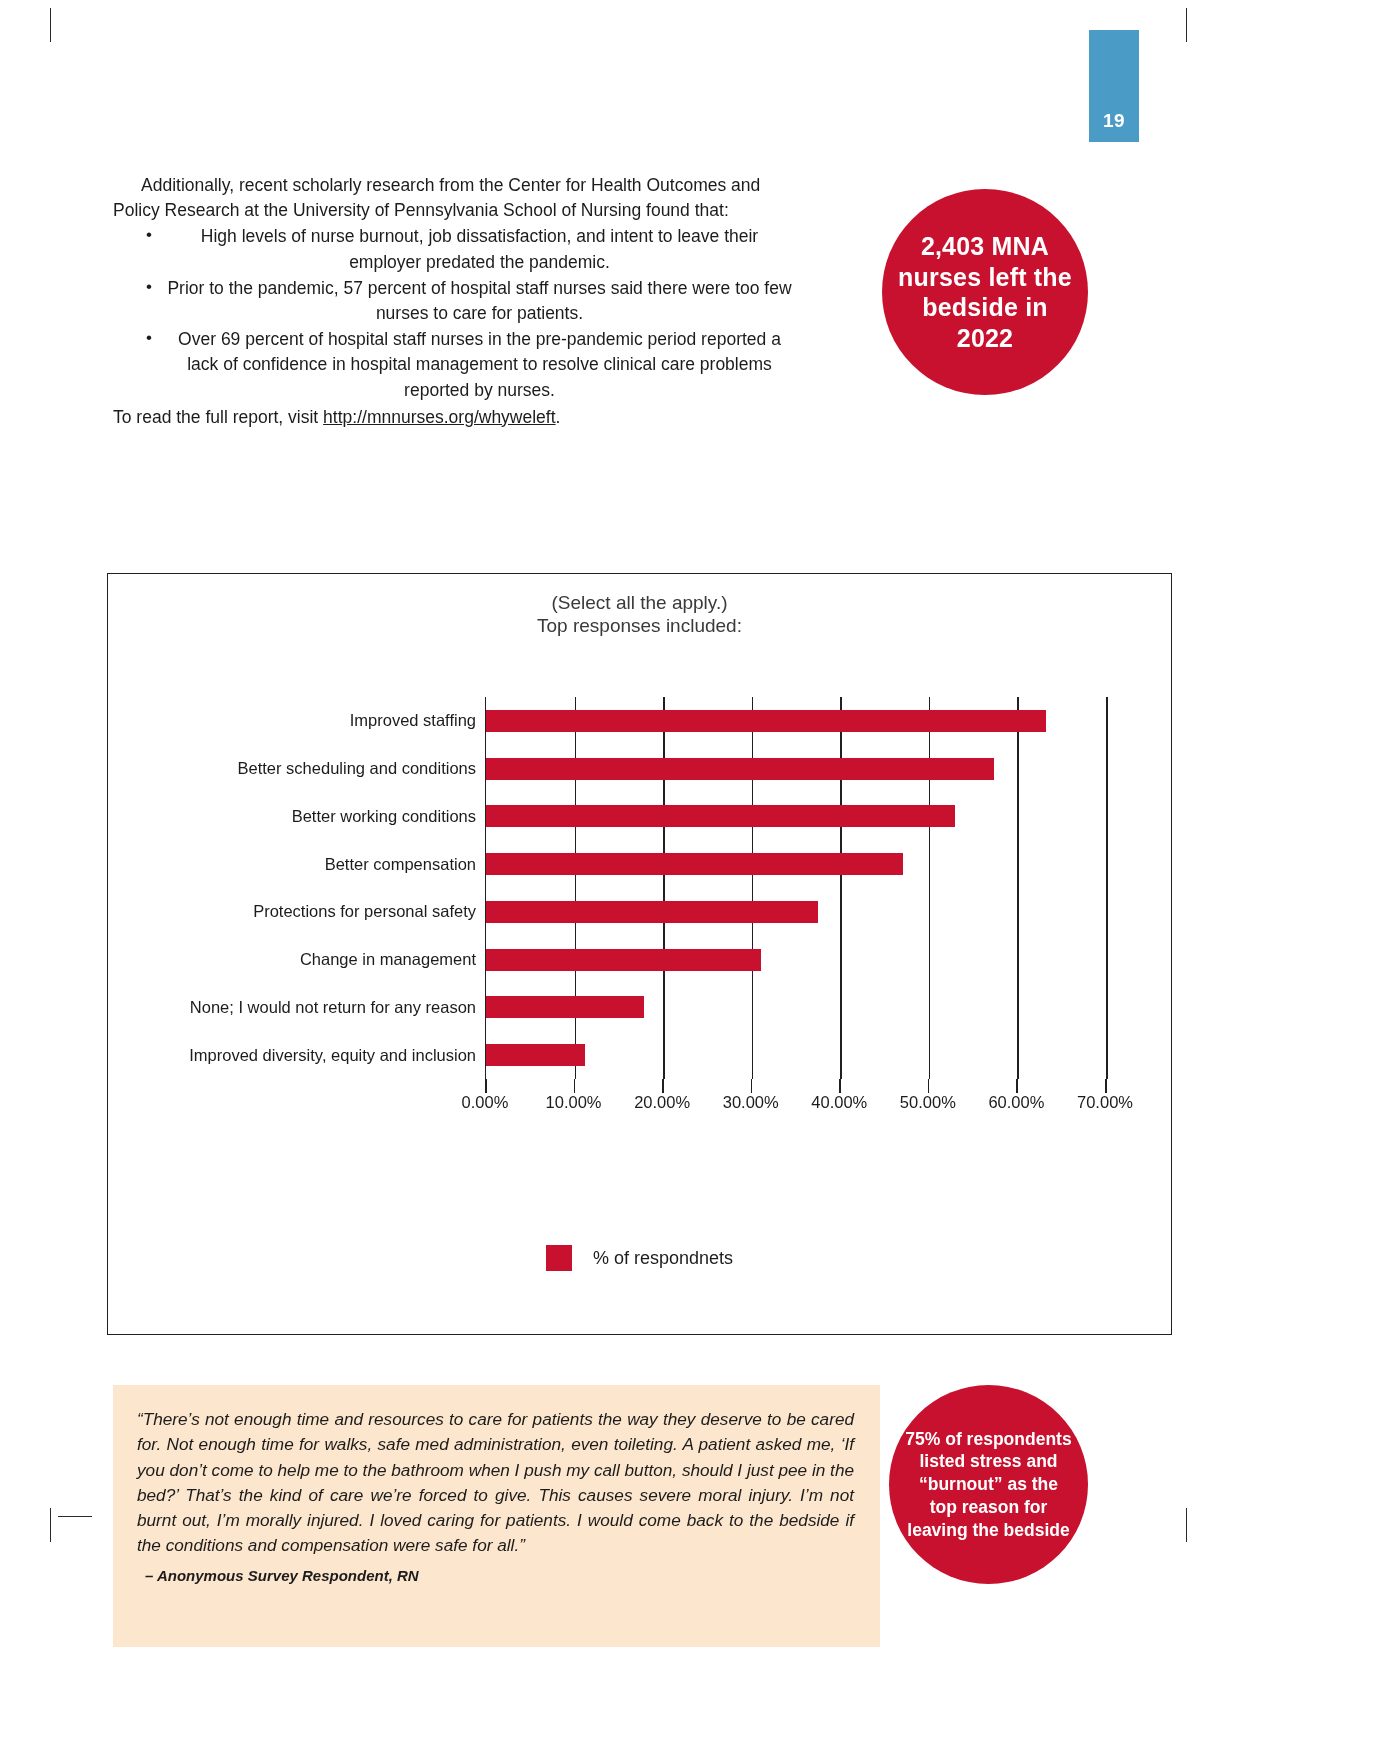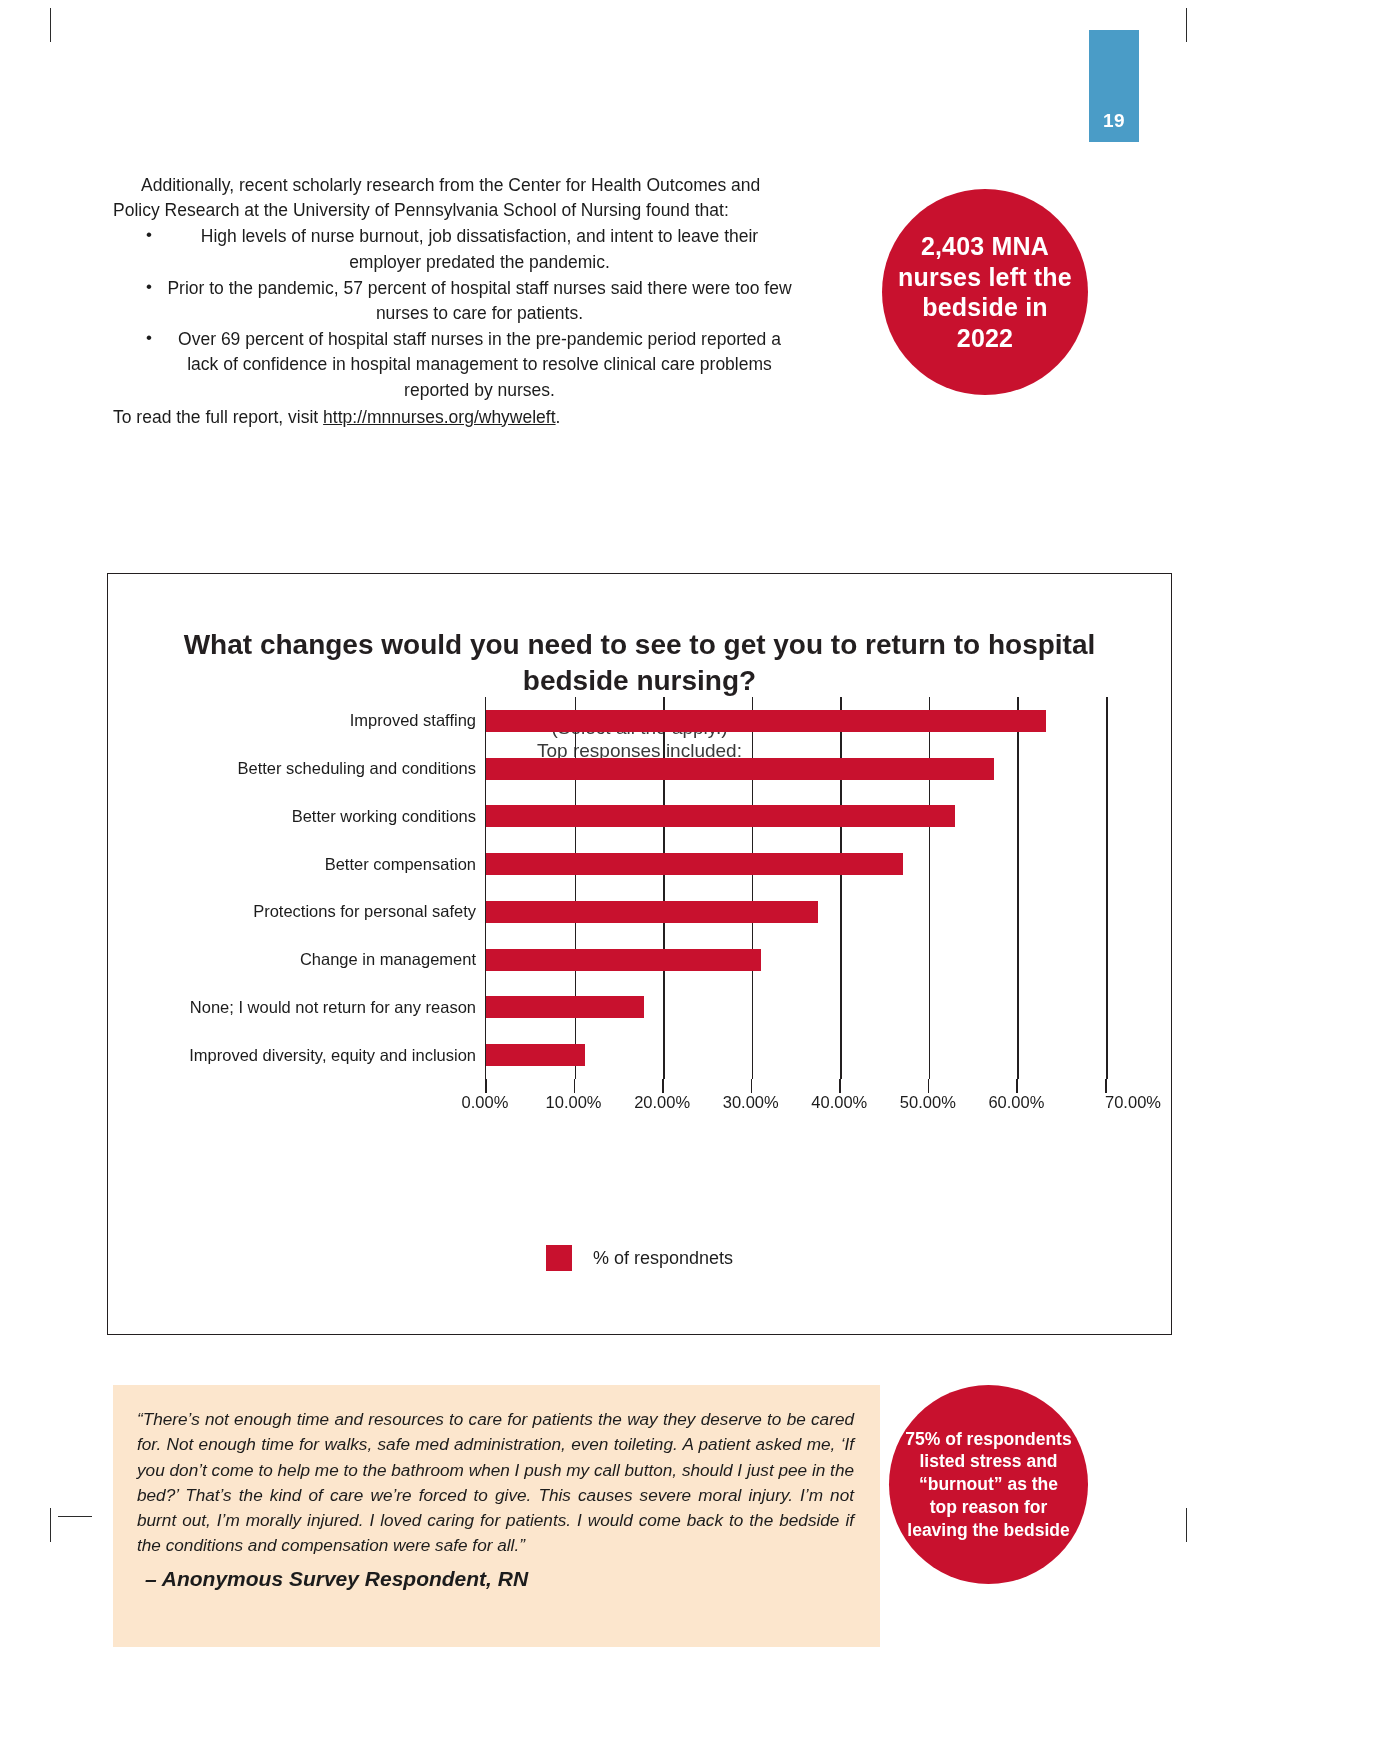--- a/index.html
+++ b/index.html
@@ -260,21 +260,21 @@
   .quote-text {
     margin: 0;
     font-size: 17.2px;
     line-height: 1.47;
     font-style: italic;
     text-align: justify;
     color: #1c1c1c;
   }
   .quote-attrib {
     margin: 8px 0 8px 8px;
-    font-size: 21px;
+    font-size: 15px;
     font-style: italic;
     font-weight: bold;
     color: #1c1c1c;
   }
 </style>
 </head>
 <body>
 
 <div class="crop v" style="left:50px; top:8px;"></div>
 <div class="crop v" style="left:1186px; top:8px;"></div>
@@ -295,21 +295,20 @@
   </ul>
   <p class="closing"><span>To read the full report, visit </span><a class="link" href="#">http://mnnurses.org/whyweleft</a><span>.</span></p>
 </div>
 
 <div class="circle" id="circle-top">
   <span class="inner">2,403 MNA nurses left the bedside in 2022</span>
 </div>
 
 <div class="chart-panel">
 
-  <div class="chart-title">What changes would you need to see to get you to return to hospital bedside nursing?</div>
   <div class="chart-sub">(Select all the apply.)</div>
   <div class="chart-sub" style="margin-top:0;">Top responses included:</div>
 
   <div class="plot-wrap">
 
     <div class="cat-labels">
       <div class="cat">Improved staffing</div>
       <div class="cat">Better scheduling and conditions</div>
       <div class="cat">Better working conditions</div>
       <div class="cat">Better compensation</div>
@@ -368,21 +367,21 @@
         <div class="tick" style="left: 620px;"></div>
       </div>
     <div class="tick-labels" id="tick-labels">
         <div class="tick-label" style="left: 0px;">0.00%</div>
         <div class="tick-label" style="left: 88.5714px;">10.00%</div>
         <div class="tick-label" style="left: 177.143px;">20.00%</div>
         <div class="tick-label" style="left: 265.714px;">30.00%</div>
         <div class="tick-label" style="left: 354.286px;">40.00%</div>
         <div class="tick-label" style="left: 442.857px;">50.00%</div>
         <div class="tick-label" style="left: 531.429px;">60.00%</div>
-        <div class="tick-label" style="left: 620px; margin-left: 28px;">70.00%</div>
+        <div class="tick-label" style="left: 620px;">70.00%</div>
       </div>
 
     <div class="legend">
       <span class="swatch"></span>
       <span class="legend-label">% of respondnets</span>
     </div>
 
   </div>
 </div>
 

